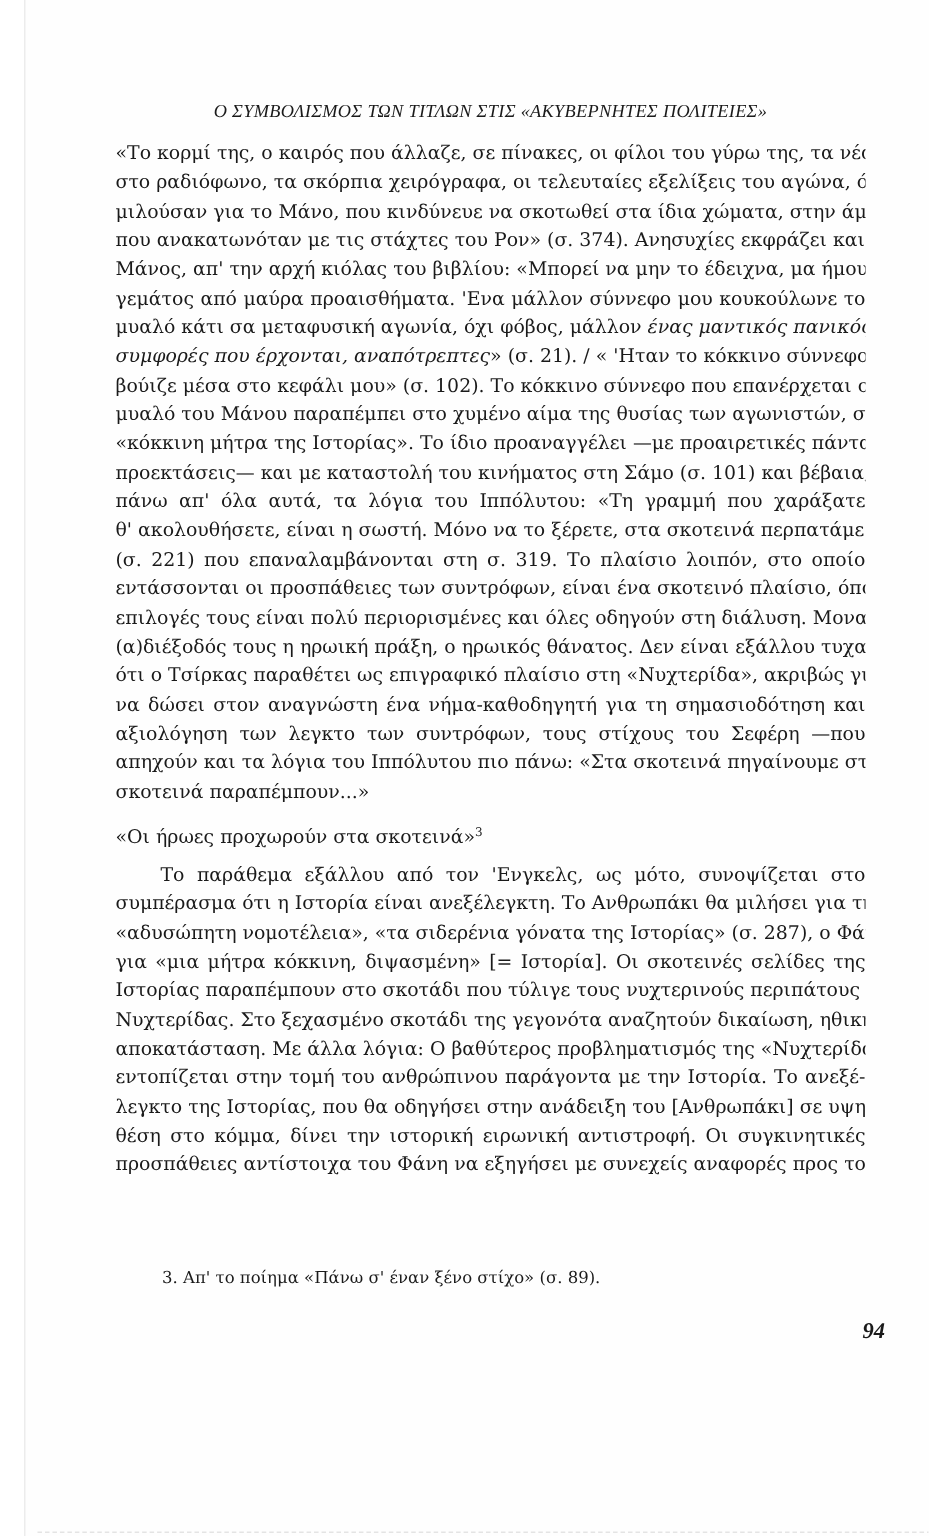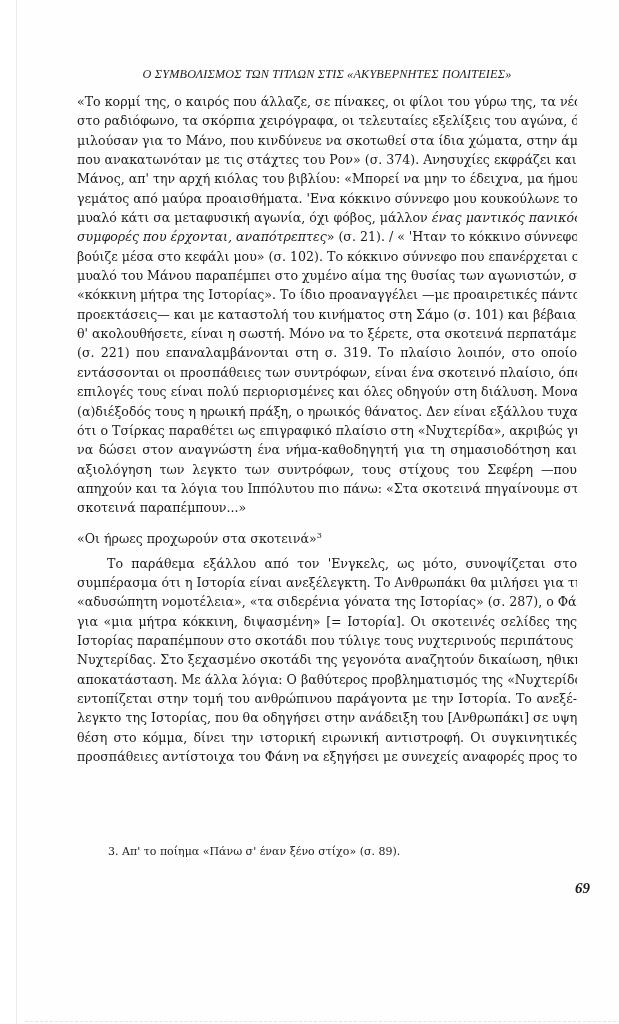--- a/index.html
+++ b/index.html
@@ -53,27 +53,28 @@
 <div class="page">
   <div class="running-head">Ο ΣΥΜΒΟΛΙΣΜΟΣ ΤΩΝ ΤΙΤΛΩΝ ΣΤΙΣ «ΑΚΥΒΕΡΝΗΤΕΣ ΠΟΛΙΤΕΙΕΣ»</div>
 
   <div class="body-text">
     <div>
       <div class="line">«Το κορμί της, ο καιρός που άλλαζε, σε πίνακες, οι φίλοι του γύρω της, τα νέα</div>
       <div class="line">στο ραδιόφωνο, τα σκόρπια χειρόγραφα, οι τελευταίες εξελίξεις του αγώνα, όλα</div>
       <div class="line">μιλούσαν για το Μάνο, που κινδύνευε να σκοτωθεί στα ίδια χώματα, στην άμμο</div>
       <div class="line">που ανακατωνόταν με τις στάχτες του Ρον» (σ. 374). Ανησυχίες εκφράζει και ο</div>
       <div class="line">Μάνος, απ' την αρχή κιόλας του βιβλίου: «Μπορεί να μην το έδειχνα, μα ήμουν</div>
-      <div class="line">γεμάτος από μαύρα προαισθήματα. 'Ενα κόκκινο σύννεφο μου κουκούλωνε το</div>
+      <div class="line">γεμάτος από μαύρα προαισθήματα. 'Ενα μάλλον σύννεφο μου κουκούλωνε το</div>
       <div class="line"><span>μυαλό κάτι σα μεταφυσική αγωνία, όχι φόβος, μάλλον </span><span class="it">ένας μαντικός πανικός για</span></div>
       <div class="line"><span class="it">συμφορές που έρχονται, αναπότρεπτες</span><span>» (σ. 21). / « 'Ηταν το κόκκινο σύννεφο που</span></div>
       <div class="line">βούιζε μέσα στο κεφάλι μου» (σ. 102). Το κόκκινο σύννεφο που επανέρχεται στο</div>
       <div class="line">μυαλό του Μάνου παραπέμπει στο χυμένο αίμα της θυσίας των αγωνιστών, στην</div>
       <div class="line">«κόκκινη μήτρα της Ιστορίας». Το ίδιο προαναγγέλει —με προαιρετικές πάντα</div>
       <div class="line">προεκτάσεις— και με καταστολή του κινήματος στη Σάμο (σ. 101) και βέβαια,</div>
+      <div class="line">πάνω απ' όλα αυτά, τα λόγια του Ιππόλυτου: «Τη γραμμή που χαράξατε</div>
       <div class="line">θ' ακολουθήσετε, είναι η σωστή. Μόνο να το ξέρετε, στα σκοτεινά περπατάμε»</div>
       <div class="line">(σ. 221) που επαναλαμβάνονται στη σ. 319. Το πλαίσιο λοιπόν, στο οποίο</div>
       <div class="line">εντάσσονται οι προσπάθειες των συντρόφων, είναι ένα σκοτεινό πλαίσιο, όπου οι</div>
       <div class="line">επιλογές τους είναι πολύ περιορισμένες και όλες οδηγούν στη διάλυση. Μοναδική</div>
       <div class="line">(α)διέξοδός τους η ηρωική πράξη, ο ηρωικός θάνατος. Δεν είναι εξάλλου τυχαίο</div>
       <div class="line">ότι ο Τσίρκας παραθέτει ως επιγραφικό πλαίσιο στη «Νυχτερίδα», ακριβώς για</div>
       <div class="line">να δώσει στον αναγνώστη ένα νήμα-καθοδηγητή για τη σημασιοδότηση και</div>
       <div class="line">αξιολόγηση των λεγκτο των συντρόφων, τους στίχους του Σεφέρη —που</div>
       <div class="line">απηχούν και τα λόγια του Ιππόλυτου πιο πάνω: «Στα σκοτεινά πηγαίνουμε στα</div>
       <div class="line last">σκοτεινά παραπέμπουν...»</div>
@@ -90,15 +91,15 @@
       <div class="line">Νυχτερίδας. Στο ξεχασμένο σκοτάδι της γεγονότα αναζητούν δικαίωση, ηθική</div>
       <div class="line">αποκατάσταση. Με άλλα λόγια: Ο βαθύτερος προβληματισμός της «Νυχτερίδας»</div>
       <div class="line">εντοπίζεται στην τομή του ανθρώπινου παράγοντα με την Ιστορία. Το ανεξέ-</div>
       <div class="line">λεγκτο της Ιστορίας, που θα οδηγήσει στην ανάδειξη του [Ανθρωπάκι] σε υψηλή</div>
       <div class="line">θέση στο κόμμα, δίνει την ιστορική ειρωνική αντιστροφή. Οι συγκινητικές</div>
       <div class="line">προσπάθειες αντίστοιχα του Φάνη να εξηγήσει με συνεχείς αναφορές προς το</div>
     </div>
   </div>
 
   <div class="footnote">3. Απ' το ποίημα «Πάνω σ' έναν ξένο στίχο» (σ. 89).</div>
-  <div class="page-number">69</div>
+  <div class="page-number">94</div>
   <div class="bottom-rule"></div>
 </div>
 
 </body></html>

